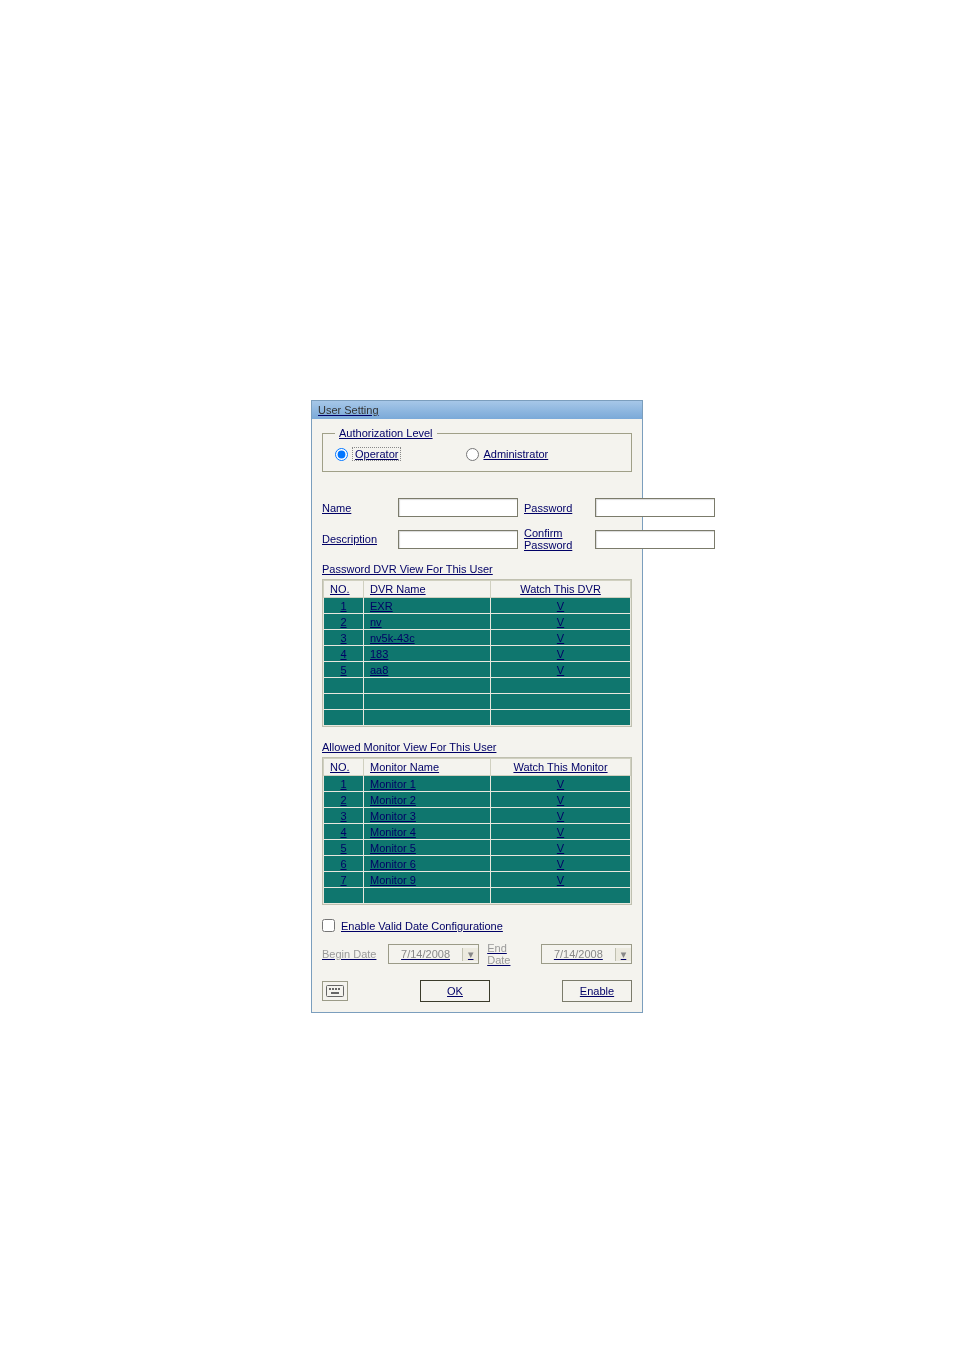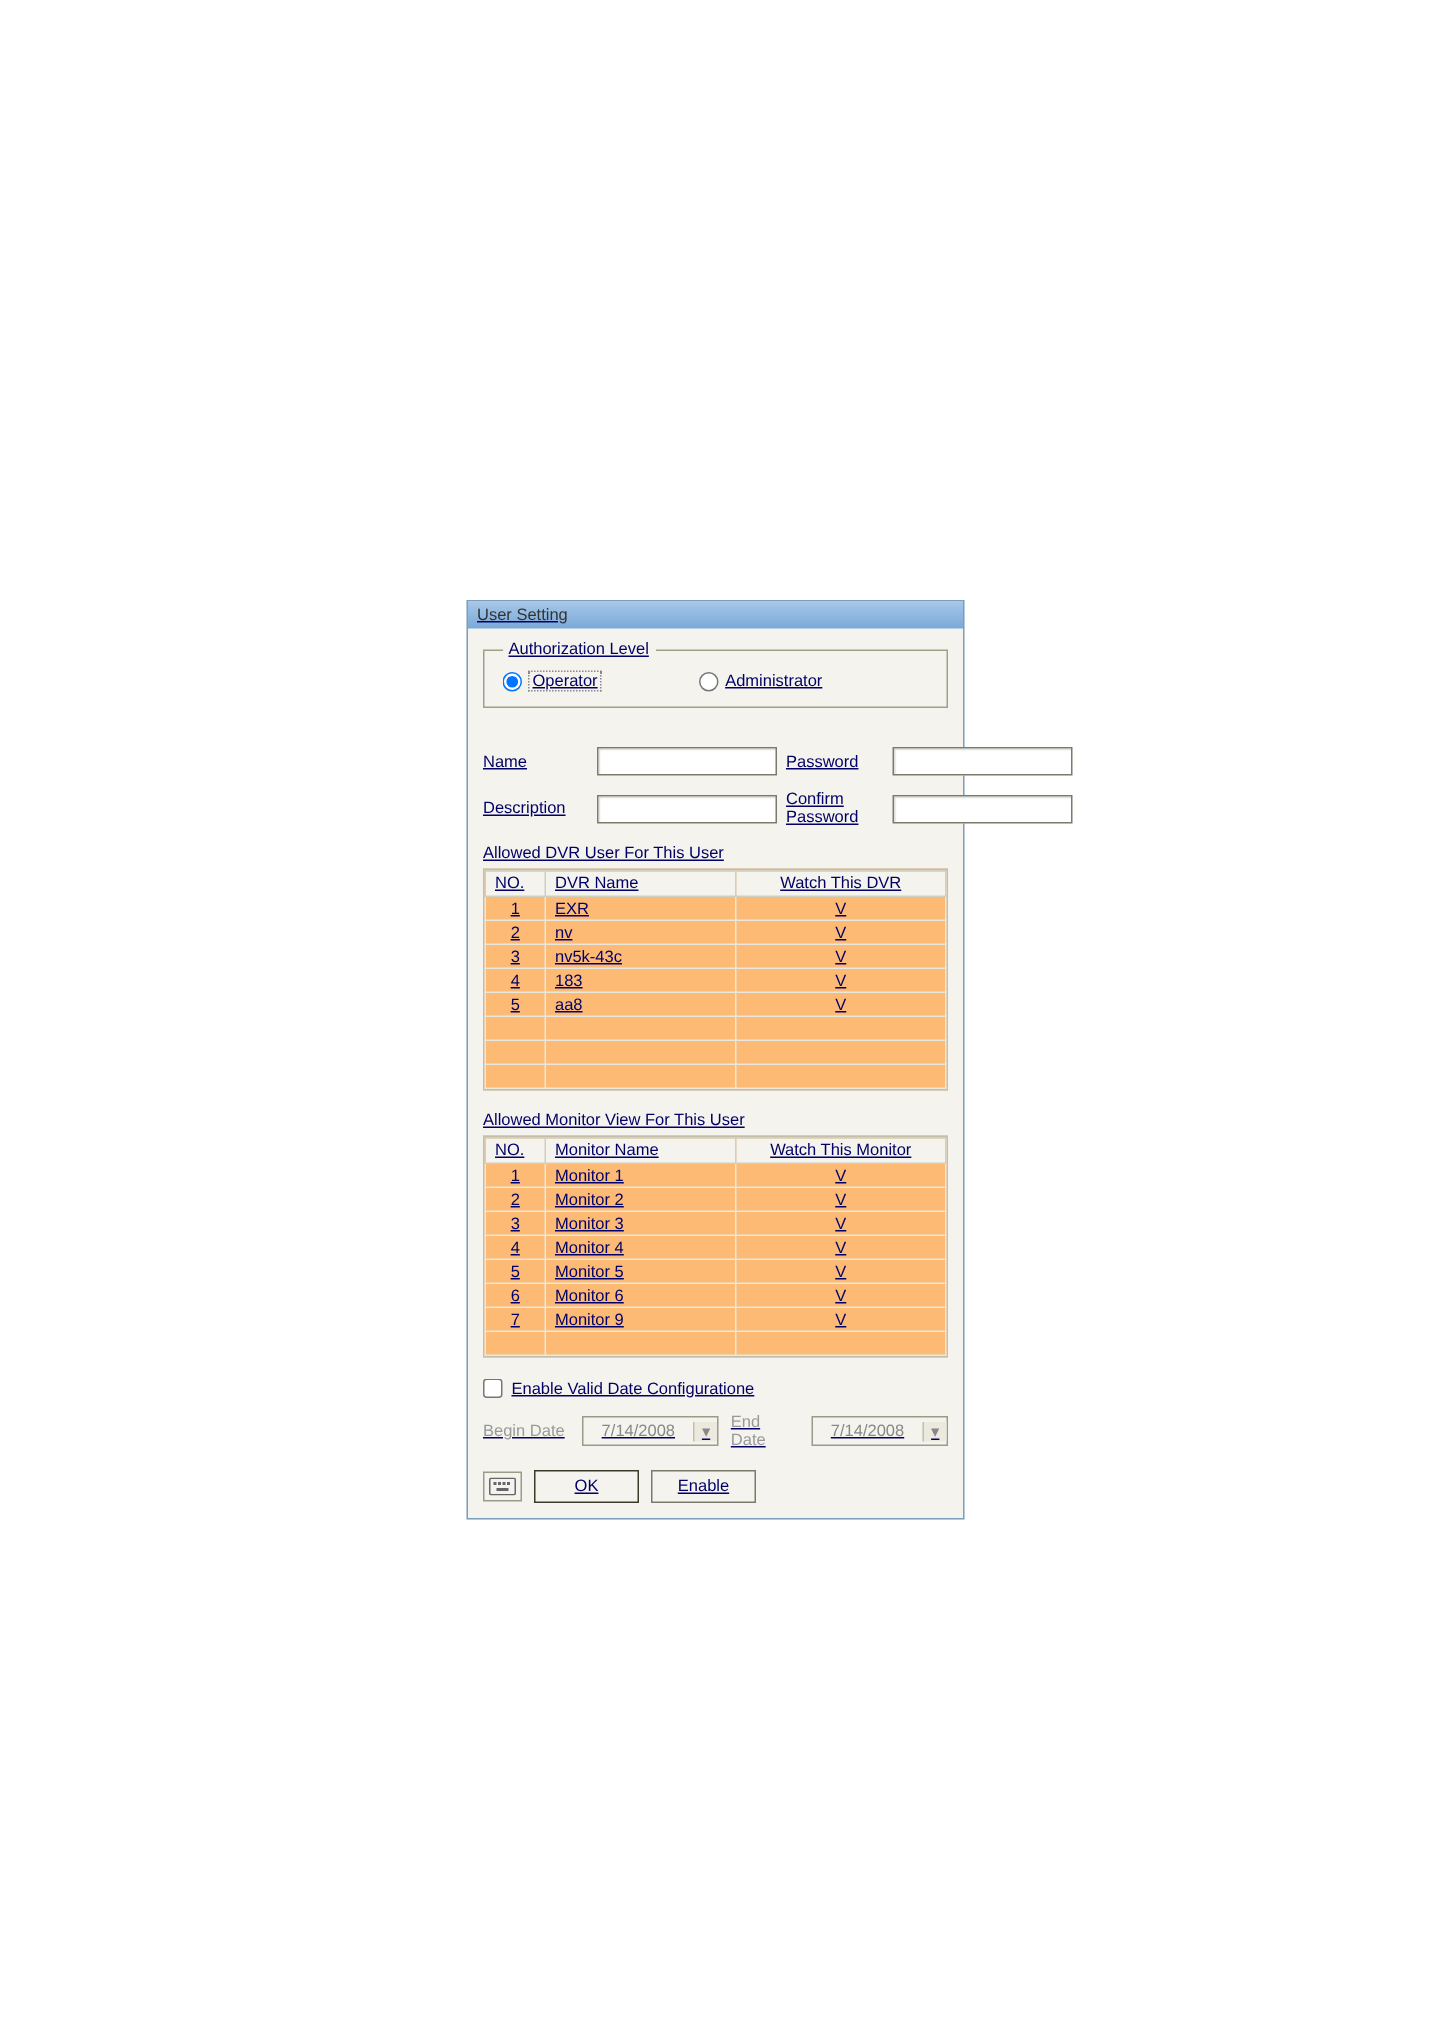--- a/index.html
+++ b/index.html
@@ -69,21 +69,21 @@
       font-family: inherit;
       font-size: 11px;
       padding: 1px 3px;
     }
     .section-label {
       color: #000066;
       margin-bottom: 4px;
     }
     .table-wrap {
       border: 1px solid #c0c0b0;
-      background: #fdba74;
+      background: #0f766e;
       margin-bottom: 14px;
     }
     table {
       width: 100%;
       border-collapse: collapse;
       font-size: 11px;
     }
     th {
       background: #f4f3ee;
       color: #000066;
@@ -138,21 +138,21 @@
       width: 16px;
       border-left: 1px solid #c0c0b0;
       display: flex;
       align-items: center;
       justify-content: center;
       color: #888;
       background: #eceadf;
     }
     .bottom-buttons {
       display: flex;
-      justify-content: flex-start;
+      justify-content: space-between;
       align-items: center;
       gap: 8px;
     }
     .kbd-icon {
       width: 26px;
       height: 20px;
       border: 1px solid #9b9b88;
       background: #f4f3ee;
       display: flex;
       align-items: center;
@@ -200,21 +200,21 @@
       <input type="text" value="" style="">
       <label>Password</label>
       <input type="password" value="" style="">
 
       <label>Description</label>
       <input type="text" value="" style="">
       <label>Confirm Password</label>
       <input type="password" value="" style="">
     </div>
 
-    <div class="section-label">Allowed DVR User For This User</div>
+    <div class="section-label">Password DVR View For This User</div>
     <div class="table-wrap">
       <table>
         <thead>
           <tr>
             <th class="col-no">NO.</th>
             <th>DVR Name</th>
             <th class="col-watch">Watch This DVR</th>
           </tr>
         </thead>
         <tbody id="dvr-body">

